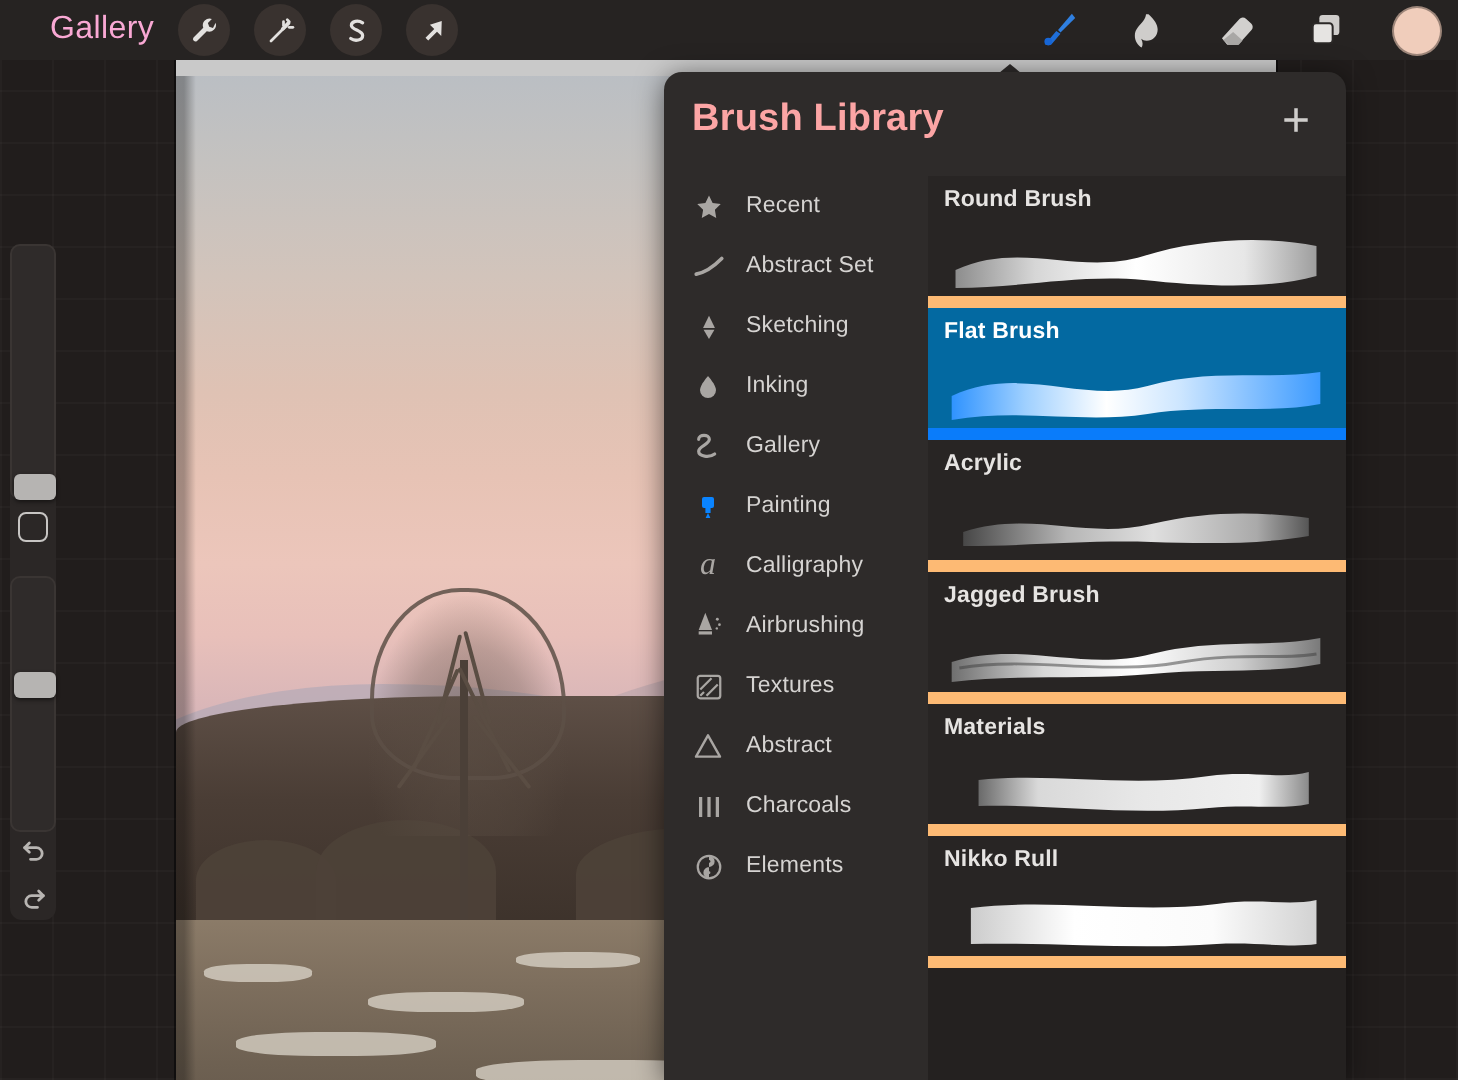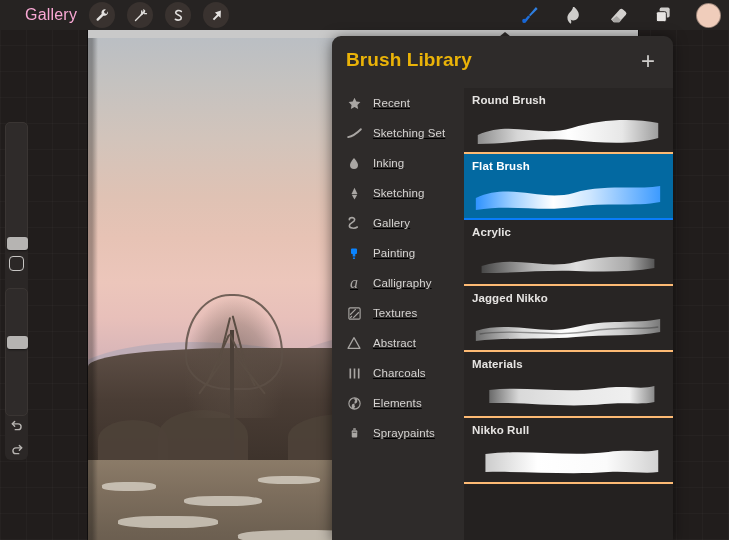--- a/index.html
+++ b/index.html
@@ -172,30 +172,30 @@
     position:absolute; left:332px; top:36px; width:341px; height:504px;
     background:#2e2b2a; border-radius:9px 9px 0 0;
     z-index:50; overflow:hidden;
     box-shadow:0 2px 14px rgba(0,0,0,.55);
   }
   #panel-header{
     position:relative; height:52px;
   }
   #panel-title{
     position:absolute; left:14px; top:13px;
-    color:#eab308; font-size:19px; font-weight:bold; letter-spacing:.1px;
+    color:#fca5a5; font-size:19px; font-weight:bold; letter-spacing:.1px;
   }
   #add-brush-btn{
     position:absolute; right:12px; top:12px;
     width:26px; height:26px; cursor:pointer;
     display:flex; align-items:center; justify-content:center;
     color:#cfcdcb; font-size:24px; font-weight:300; line-height:1;
   }
   #panel-body{
-    position:absolute; left:0; top:52px; right:0; bottom:0; display:flex;text-decoration:underline;
+    position:absolute; left:0; top:52px; right:0; bottom:0; display:flex;
   }
   
   #cat-col{
     width:132px; height:100%; background:#2e2b2a;
     overflow:hidden; flex:none;
   }
   .cat-item{
     height:30px; display:flex; align-items:center; gap:10px;
     padding-left:13px; cursor:pointer;
   }
@@ -205,21 +205,21 @@
   }
   .cat-label{ color:#d5d3d1; font-size:11.5px; letter-spacing:.1px; }
   .cat-item.active .cat-ico{ color:#0a84ff; }
   
   #brush-col{
     flex:1; height:100%; background:#242120;
     overflow:hidden; position:relative;
   }
   .brush-row{
     position:relative; height:66px; cursor:pointer;
-    border-bottom:2px solid #fdba74;
+    border-bottom:6px solid #fdba74;
     background:#282524;
     overflow:hidden;
   }
   .brush-row.selected{ background:#0369a1; border-bottom-color:#0a7cfa; }
   .brush-name{
     position:absolute; left:8px; top:6px; z-index:3;
     color:#e6e4e2; font-size:11.5px; font-weight:bold; letter-spacing:.1px;
   }
   .brush-row.selected .brush-name{ color:#ffffff; }
   .stroke{
@@ -366,40 +366,40 @@
         </span>
         <span class="cat-label">Recent</span>
       </div>
 
       <div class="cat-item">
         <span class="cat-ico">
           <svg width="17" height="17" viewBox="0 0 24 24" fill="none" stroke="currentColor" stroke-width="2.6" stroke-linecap="round">
               <path d="M3 17 C9 16 16 11 21 6"></path>
             </svg>
         </span>
-        <span class="cat-label">Sketching Set</span>
-      </div>
-
-      <div class="cat-item">
-        <span class="cat-ico">
-          <svg width="12" height="16" viewBox="0 0 24 24" fill="currentColor">
-              <path d="M12 2 C12 2 4 11 4 16 a8 8 0 0 0 16 0 C20 11 12 2 12 2z"></path>
-            </svg>
-        </span>
-        <span class="cat-label">Inking</span>
+        <span class="cat-label">Abstract Set</span>
       </div>
 
       <div class="cat-item">
         <span class="cat-ico">
           <svg width="13" height="15" viewBox="0 0 24 24" fill="currentColor">
               <path d="M12 1.5 L17.5 13 H6.5z"></path>
               <path d="M7 14.5 h10 L12 23z"></path>
             </svg>
         </span>
         <span class="cat-label">Sketching</span>
+      </div>
+
+      <div class="cat-item">
+        <span class="cat-ico">
+          <svg width="12" height="16" viewBox="0 0 24 24" fill="currentColor">
+              <path d="M12 2 C12 2 4 11 4 16 a8 8 0 0 0 16 0 C20 11 12 2 12 2z"></path>
+            </svg>
+        </span>
+        <span class="cat-label">Inking</span>
       </div>
 
       <div class="cat-item">
         <span class="cat-ico">
           <svg width="16" height="16" viewBox="0 0 24 24" fill="none" stroke="currentColor" stroke-width="2.4" stroke-linecap="round">
               <path d="M5 7 C5 3 13 3 13 7 C13 11 5 12 5 16 C5 20 13 21 17 18"></path>
             </svg>
         </span>
         <span class="cat-label">Gallery</span>
       </div>
@@ -414,20 +414,32 @@
         </span>
         <span class="cat-label">Painting</span>
       </div>
 
       <div class="cat-item">
         <span class="cat-ico" style="font-family:'Liberation Serif',serif;font-style:italic;font-size:16px;color:#a9a6a3;">a</span>
         <span class="cat-label">Calligraphy</span>
       </div>
 
 
+      <div class="cat-item">
+        <span class="cat-ico">
+          <svg width="16" height="16" viewBox="0 0 24 24" fill="currentColor">
+              <path d="M10 2 L15 15 H5z"></path>
+              <rect x="5" y="16" width="10" height="2.4"></rect>
+              <circle cx="19" cy="7" r="1.1"></circle>
+              <circle cx="20.6" cy="11" r="1"></circle>
+              <circle cx="18.6" cy="13.8" r=".9"></circle>
+            </svg>
+        </span>
+        <span class="cat-label">Airbrushing</span>
+      </div>
 
       <div class="cat-item">
         <span class="cat-ico">
           <svg width="15" height="15" viewBox="0 0 24 24" fill="none" stroke="currentColor" stroke-width="1.8">
             <rect x="3" y="3" width="18" height="18" rx="2"></rect>
             <path d="M5 14 L14 5 M10 19 L19 10 M5 19 L8 16"></path>
           </svg>
         </span>
         <span class="cat-label">Textures</span>
       </div>
@@ -457,30 +469,20 @@
           <svg width="15" height="15" viewBox="0 0 24 24" fill="none" stroke="currentColor" stroke-width="1.8">
             <circle cx="12" cy="12" r="9"></circle>
             <path d="M12 3 a4.5 4.5 0 0 1 0 9 a4.5 4.5 0 0 0 0 9" fill="currentColor" stroke="none"></path>
             <circle cx="12" cy="7.5" r="1.1" fill="#2e2b2a" stroke="none"></circle>
             <circle cx="12" cy="16.5" r="1.1" fill="currentColor" stroke="none"></circle>
           </svg>
         </span>
         <span class="cat-label">Elements</span>
       </div>
 
-      <div class="cat-item">
-        <span class="cat-ico">
-          <svg width="11" height="16" viewBox="0 0 24 24" fill="currentColor">
-              <rect x="9" y="1.5" width="6" height="3.6" rx="1"></rect>
-              <rect x="6" y="6" width="12" height="16" rx="2.2"></rect>
-              <rect x="8" y="9.5" width="8" height="1.6" fill="#2e2b2a"></rect>
-            </svg>
-        </span>
-        <span class="cat-label">Spraypaints</span>
-      </div>
 
     </div>
 
     <div id="brush-col">
 
       <div class="brush-row">
         <span class="brush-name">Round Brush</span>
         <svg class="stroke" viewBox="0 0 200 42" preserveAspectRatio="none">
           <defs>
               <linearGradient id="g0" x1="0" x2="1">
@@ -522,21 +524,21 @@
                 <stop offset=".85" stop-color="#b5b5b5"></stop>
                 <stop offset="1" stop-color="#5a5a5a"></stop>
               </linearGradient>
             </defs>
           <path d="M10 26 C46 15 74 30 108 22 C138 15 166 16 190 19 L190 28 C166 32 138 32 108 31 C74 30 46 33 10 33z" fill="url(#g2)" opacity=".92"></path>
         </svg>
       </div>
 
 
       <div class="brush-row">
-        <span class="brush-name">Jagged Nikko</span>
+        <span class="brush-name">Jagged Brush</span>
         <svg class="stroke" viewBox="0 0 200 42" preserveAspectRatio="none">
           <defs>
               <linearGradient id="g4" x1="0" x2="1">
                 <stop offset="0" stop-color="#6f6f6f"></stop>
                 <stop offset=".25" stop-color="#d8d8d8"></stop>
                 <stop offset=".5" stop-color="#ffffff"></stop>
                 <stop offset=".78" stop-color="#cfcfcf"></stop>
                 <stop offset="1" stop-color="#7a7a7a"></stop>
               </linearGradient>
             </defs>

